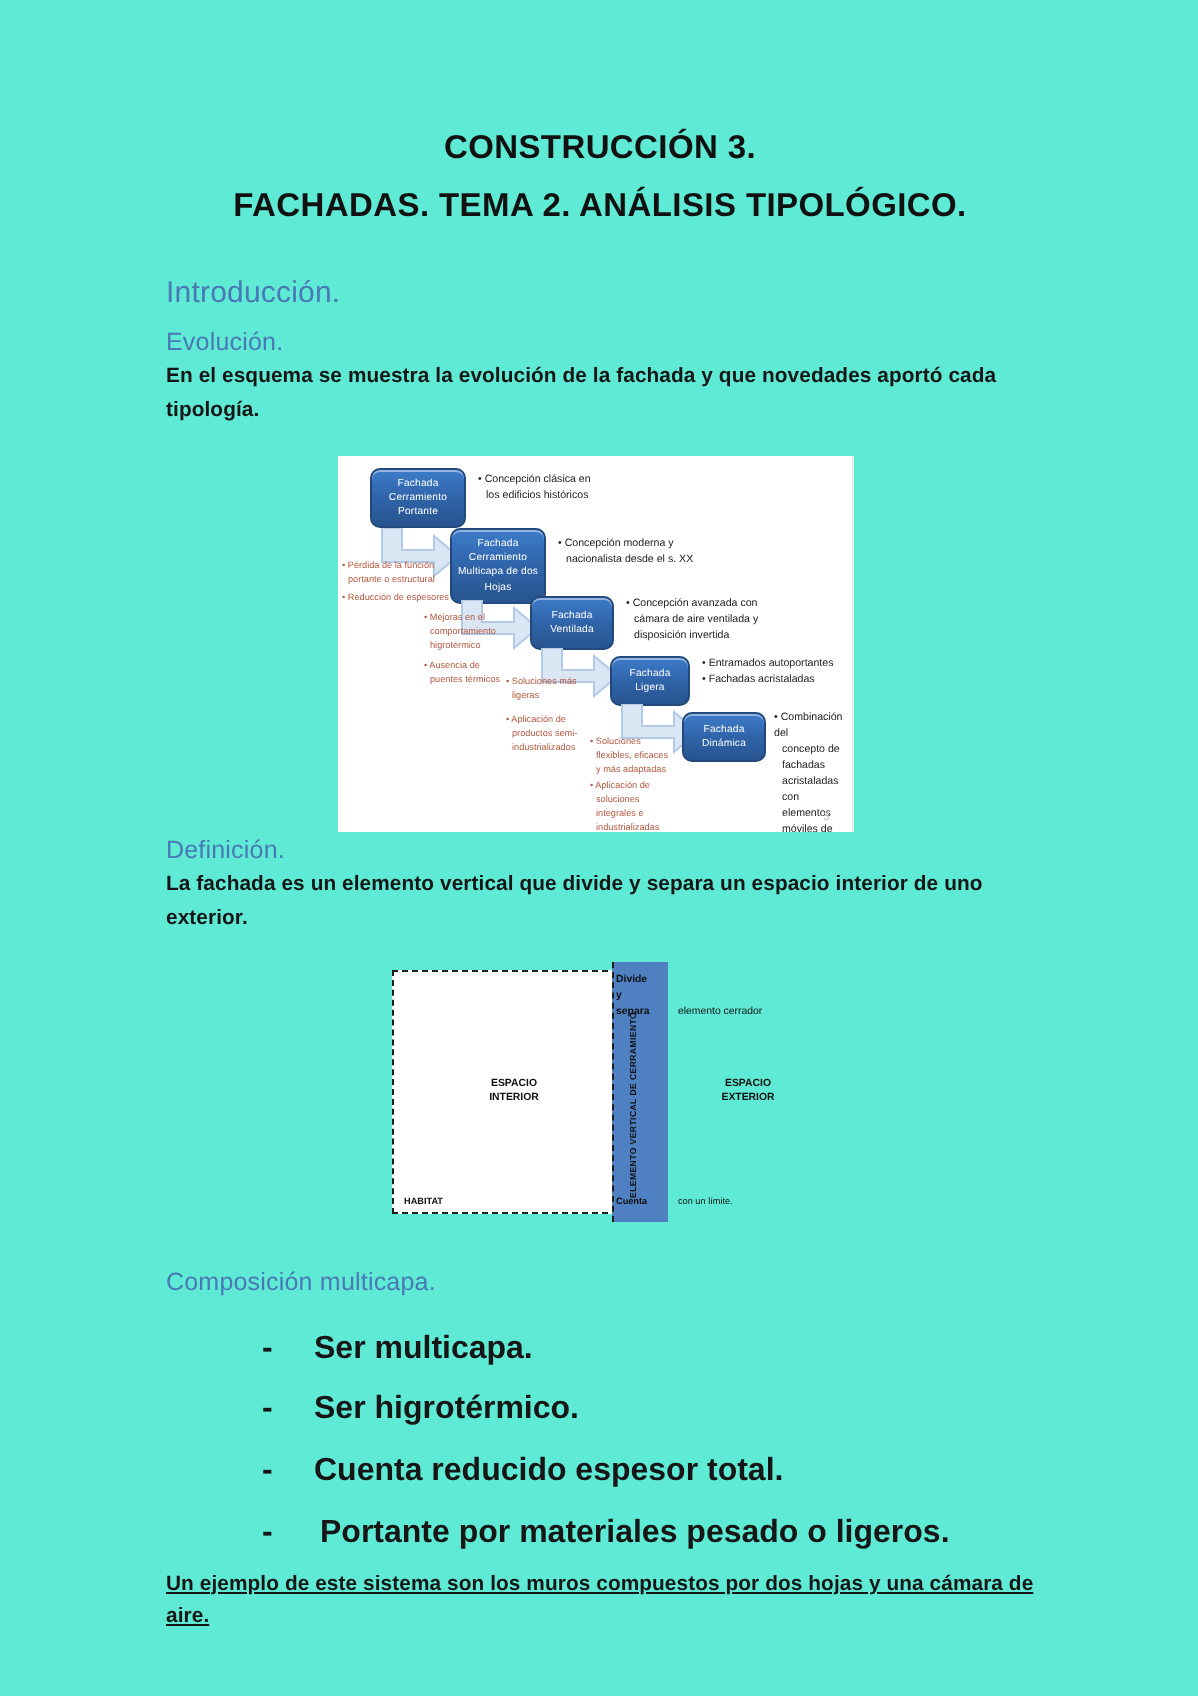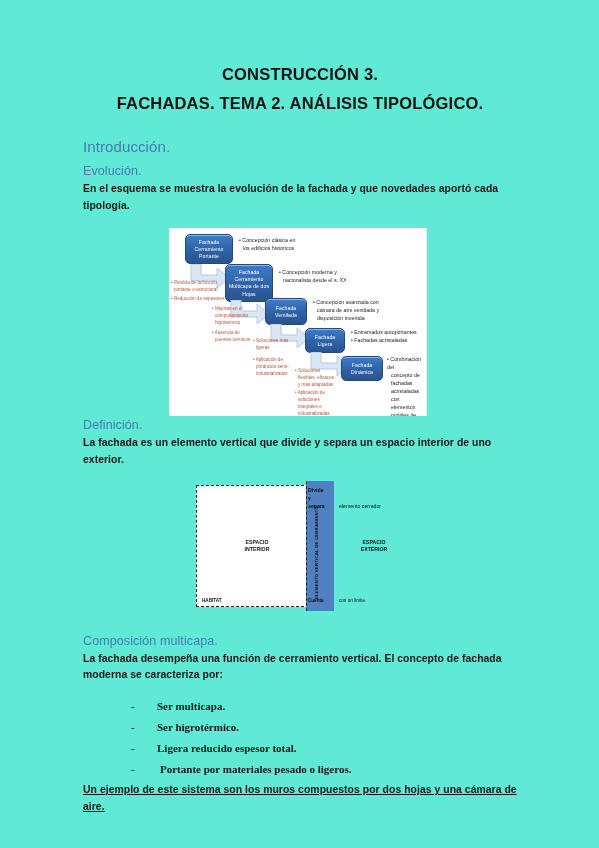--- a/index.html
+++ b/index.html
@@ -60,27 +60,26 @@
     margin: 3px 0 0 0;
     letter-spacing: 0.05px;
   }
 
   ul.dashlist {
     list-style: none;
     margin: 12px 0 0 0;
     padding: 0 0 0 48px;
   }
   ul.dashlist li {
-    font-size: 11px;
+    font-size: 16px;
     font-weight: bold;
     line-height: 1.92;
     color: #161616;
     position: relative;
     padding-left: 26px;
-    font-family: Liberation Serif, serif;
   }
   ul.dashlist li::before {
     content: "-";
     position: absolute;
     left: 0;
     top: 0;
   }
 
   
   .fig1-wrap {
@@ -361,25 +360,24 @@
         <div class="lbl" style="left:146px; top:58px; width:64px; white-space:pre-line;">ESPACIO
 EXTERIOR</div>
 
         <div class="lbl" style="left:6px; top:117px; width:50px; text-align:left; font-size:4.6px;">HABITAT</div>
         <div class="lbl white" style="left:112px; top:117px; width:26px; text-align:left; font-size:4.6px;">Cuenta</div>
         <div class="lbl" style="left:143px; top:117px; width:70px; text-align:left; font-size:4.6px; font-weight:normal;">con un límite.</div>
       </div>
     </div>
 
     <div class="h-blue small" style="margin-top:8px;">Composición multicapa.</div>
-    <p class="body-text">La fachada desempeña una función de cerramiento vertical. El concepto de fachada moderna se caracteriza por:</p>
 
     <ul class="dashlist">
       <li>Ser multicapa.</li>
       <li>Ser higrotérmico.</li>
-      <li>Ligera reducido espesor total.</li>
+      <li>Cuenta reducido espesor total.</li>
       <li style="padding-left:29px;">Portante por materiales pesado o ligeros.</li>
     </ul>
 
     <p class="body-text" style="margin-top:2px;text-decoration:underline;">Un ejemplo de este sistema son los muros compuestos por dos hojas y una cámara de aire.</p>
 
   </div>
 </div>
 
 </body></html>

